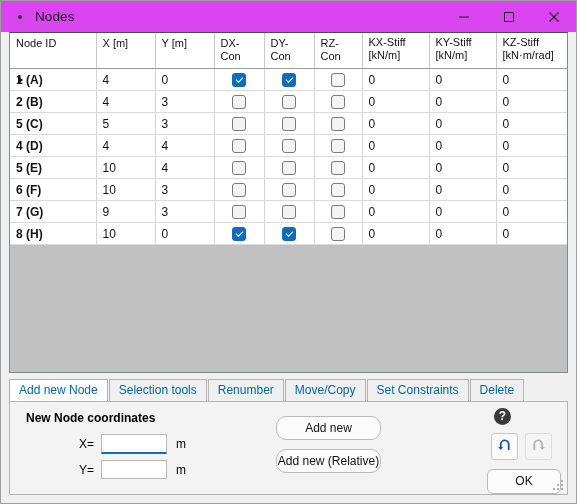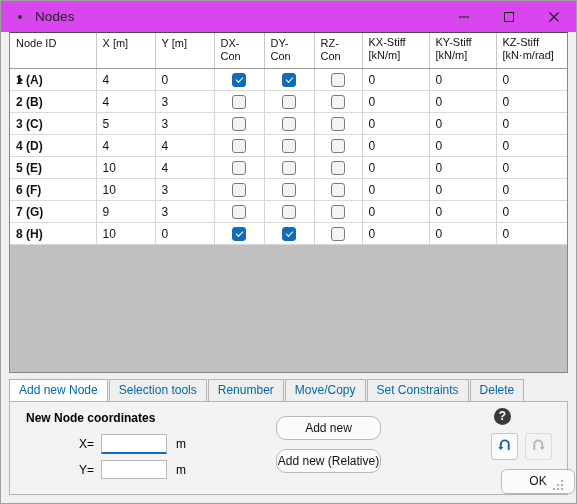--- a/index.html
+++ b/index.html
@@ -284,21 +284,21 @@
     border-radius: 3px;
     margin-right: 7px;
     display: flex;
     align-items: center;
     justify-content: center;
   }
   .arrow-btn.disabled { border-color: #dcdcdc; background: #f4f4f4; }
   .ok-btn {
     width: 74px;
     height: 25px;
-    margin-left: 20px;
+    margin-left: 6px;
     background: #fcfcfc;
     border: 1px solid #b9b9b9;
     border-radius: 6px;
     font-size: 12px;
     text-align: center;
     line-height: 23px;
     box-sizing: border-box;
     font-family: "Liberation Sans", sans-serif;
     color: #111;
   }
@@ -410,21 +410,21 @@
             <td>4</td>
             <td>3</td>
             <td class="ckcell"><span class="ck"></span></td>
             <td class="ckcell"><span class="ck"></span></td>
             <td class="ckcell"><span class="ck"></span></td>
             <td>0</td>
             <td>0</td>
             <td>0</td>
           </tr>
           <tr>
-            <td class="nodeid"><span>3 (C)</span></td>
+            <td class="nodeid"><span>5 (C)</span></td>
             <td>5</td>
             <td>3</td>
             <td class="ckcell"><span class="ck"></span></td>
             <td class="ckcell"><span class="ck"></span></td>
             <td class="ckcell"><span class="ck"></span></td>
             <td>0</td>
             <td>0</td>
             <td>0</td>
           </tr>
           <tr>

